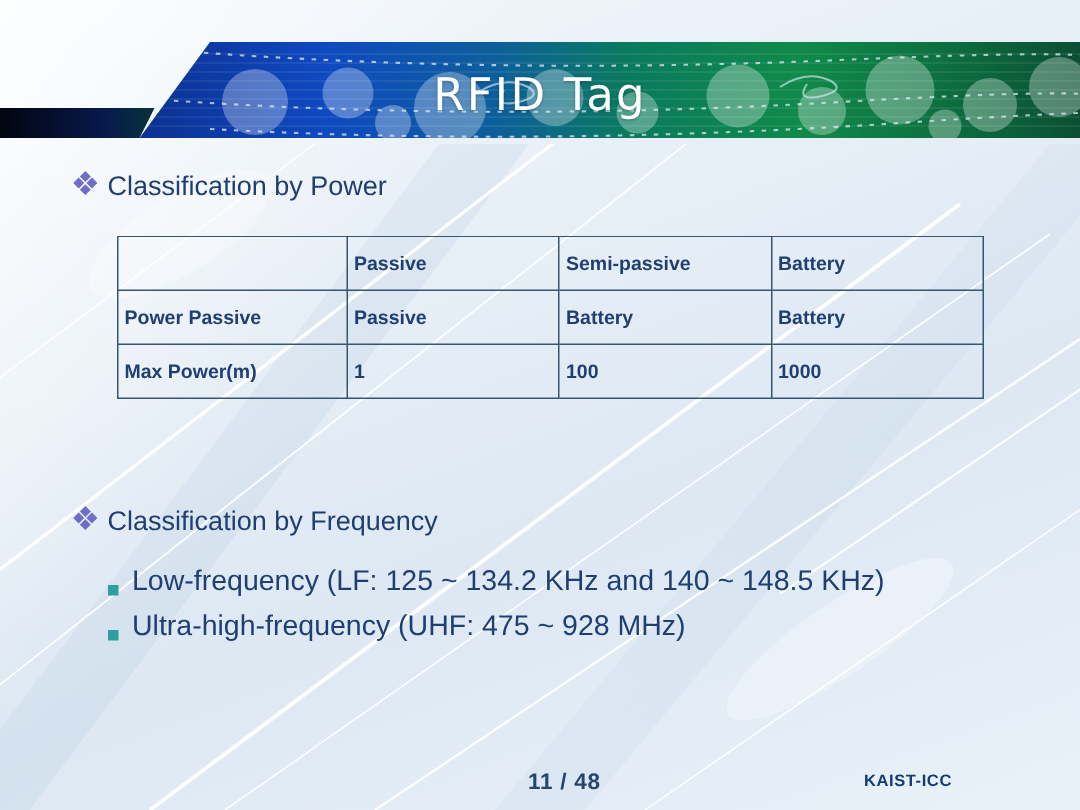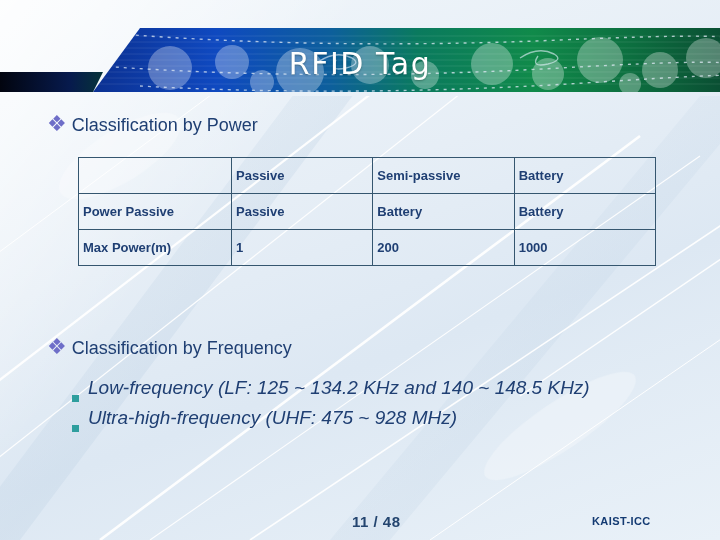--- a/index.html
+++ b/index.html
@@ -109,23 +109,22 @@
 
   
   .bullets {
     position: absolute;
     left: 72px;
     top: 374px;
     width: 630px;
   }
   .bullet-line {
     display: flex;
-    align-items: flex-end;
+    align-items: center;
     margin-bottom: 2px;
-    font-style: italic;
   }
   .sq-bullet {
     flex: 0 0 auto;
     width: 7px;
     height: 7px;
     background: #2e9e9e;
     margin-top: 10px;
     margin-right: 9px;
   }
   .bullet-text {
@@ -147,21 +146,21 @@
     left: 352px;
     top: 513px;
     color: #24456f;
     font-size: 15px;
     font-weight: bold;
     font-family: "Liberation Sans", sans-serif;
     letter-spacing: 0.5px;
   }
   .brand {
     position: absolute;
-    left: 592px;
+    left: 576px;
     top: 515px;
     color: #133a72;
     font-size: 11px;
     font-weight: bold;
     font-family: "Liberation Sans", sans-serif;
     letter-spacing: 0.4px;
   }
 </style>
 </head>
 <body>
@@ -295,21 +294,21 @@
         </tr>
         <tr>
           <td>Power Passive</td>
           <td>Passive</td>
           <td>Battery</td>
           <td>Battery</td>
         </tr>
         <tr>
           <td>Max Power(m)</td>
           <td>1</td>
-          <td>200</td>
+          <td>100</td>
           <td>1000</td>
         </tr>
       </tbody>
     </table>
   </div>
 
   <div class="h1row" id="heading-freq">
     <span class="diamond-bullet">❖</span>
     <span class="h1text">Classification by Frequency</span>
   </div>

